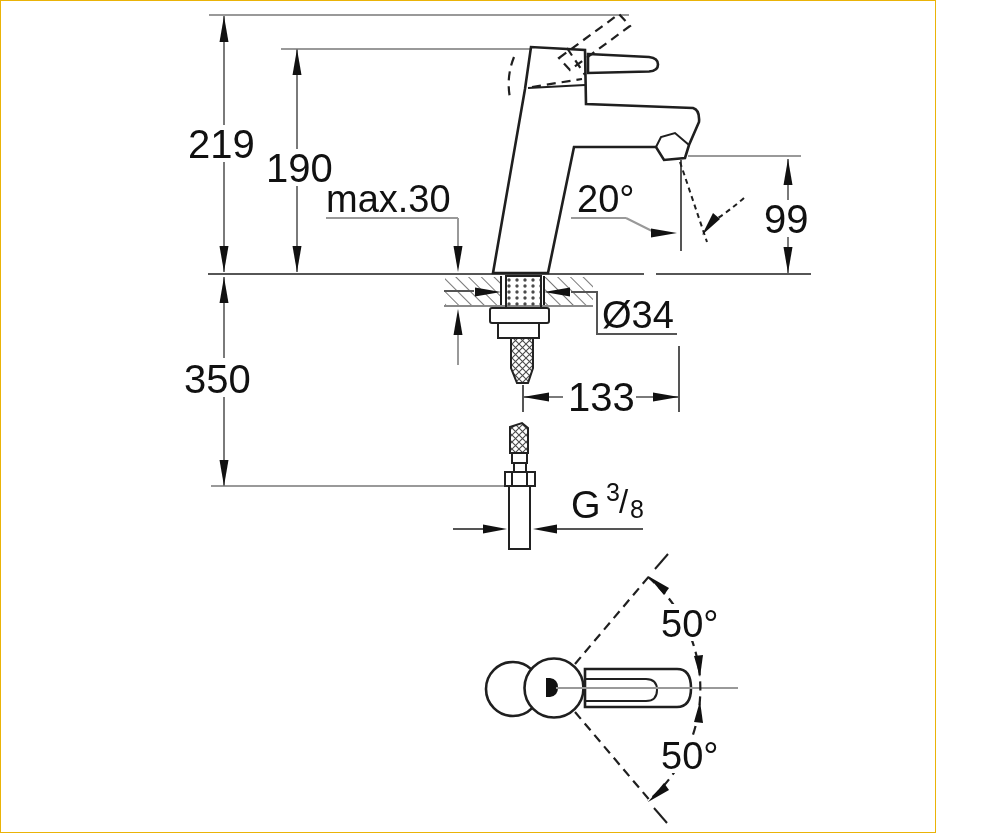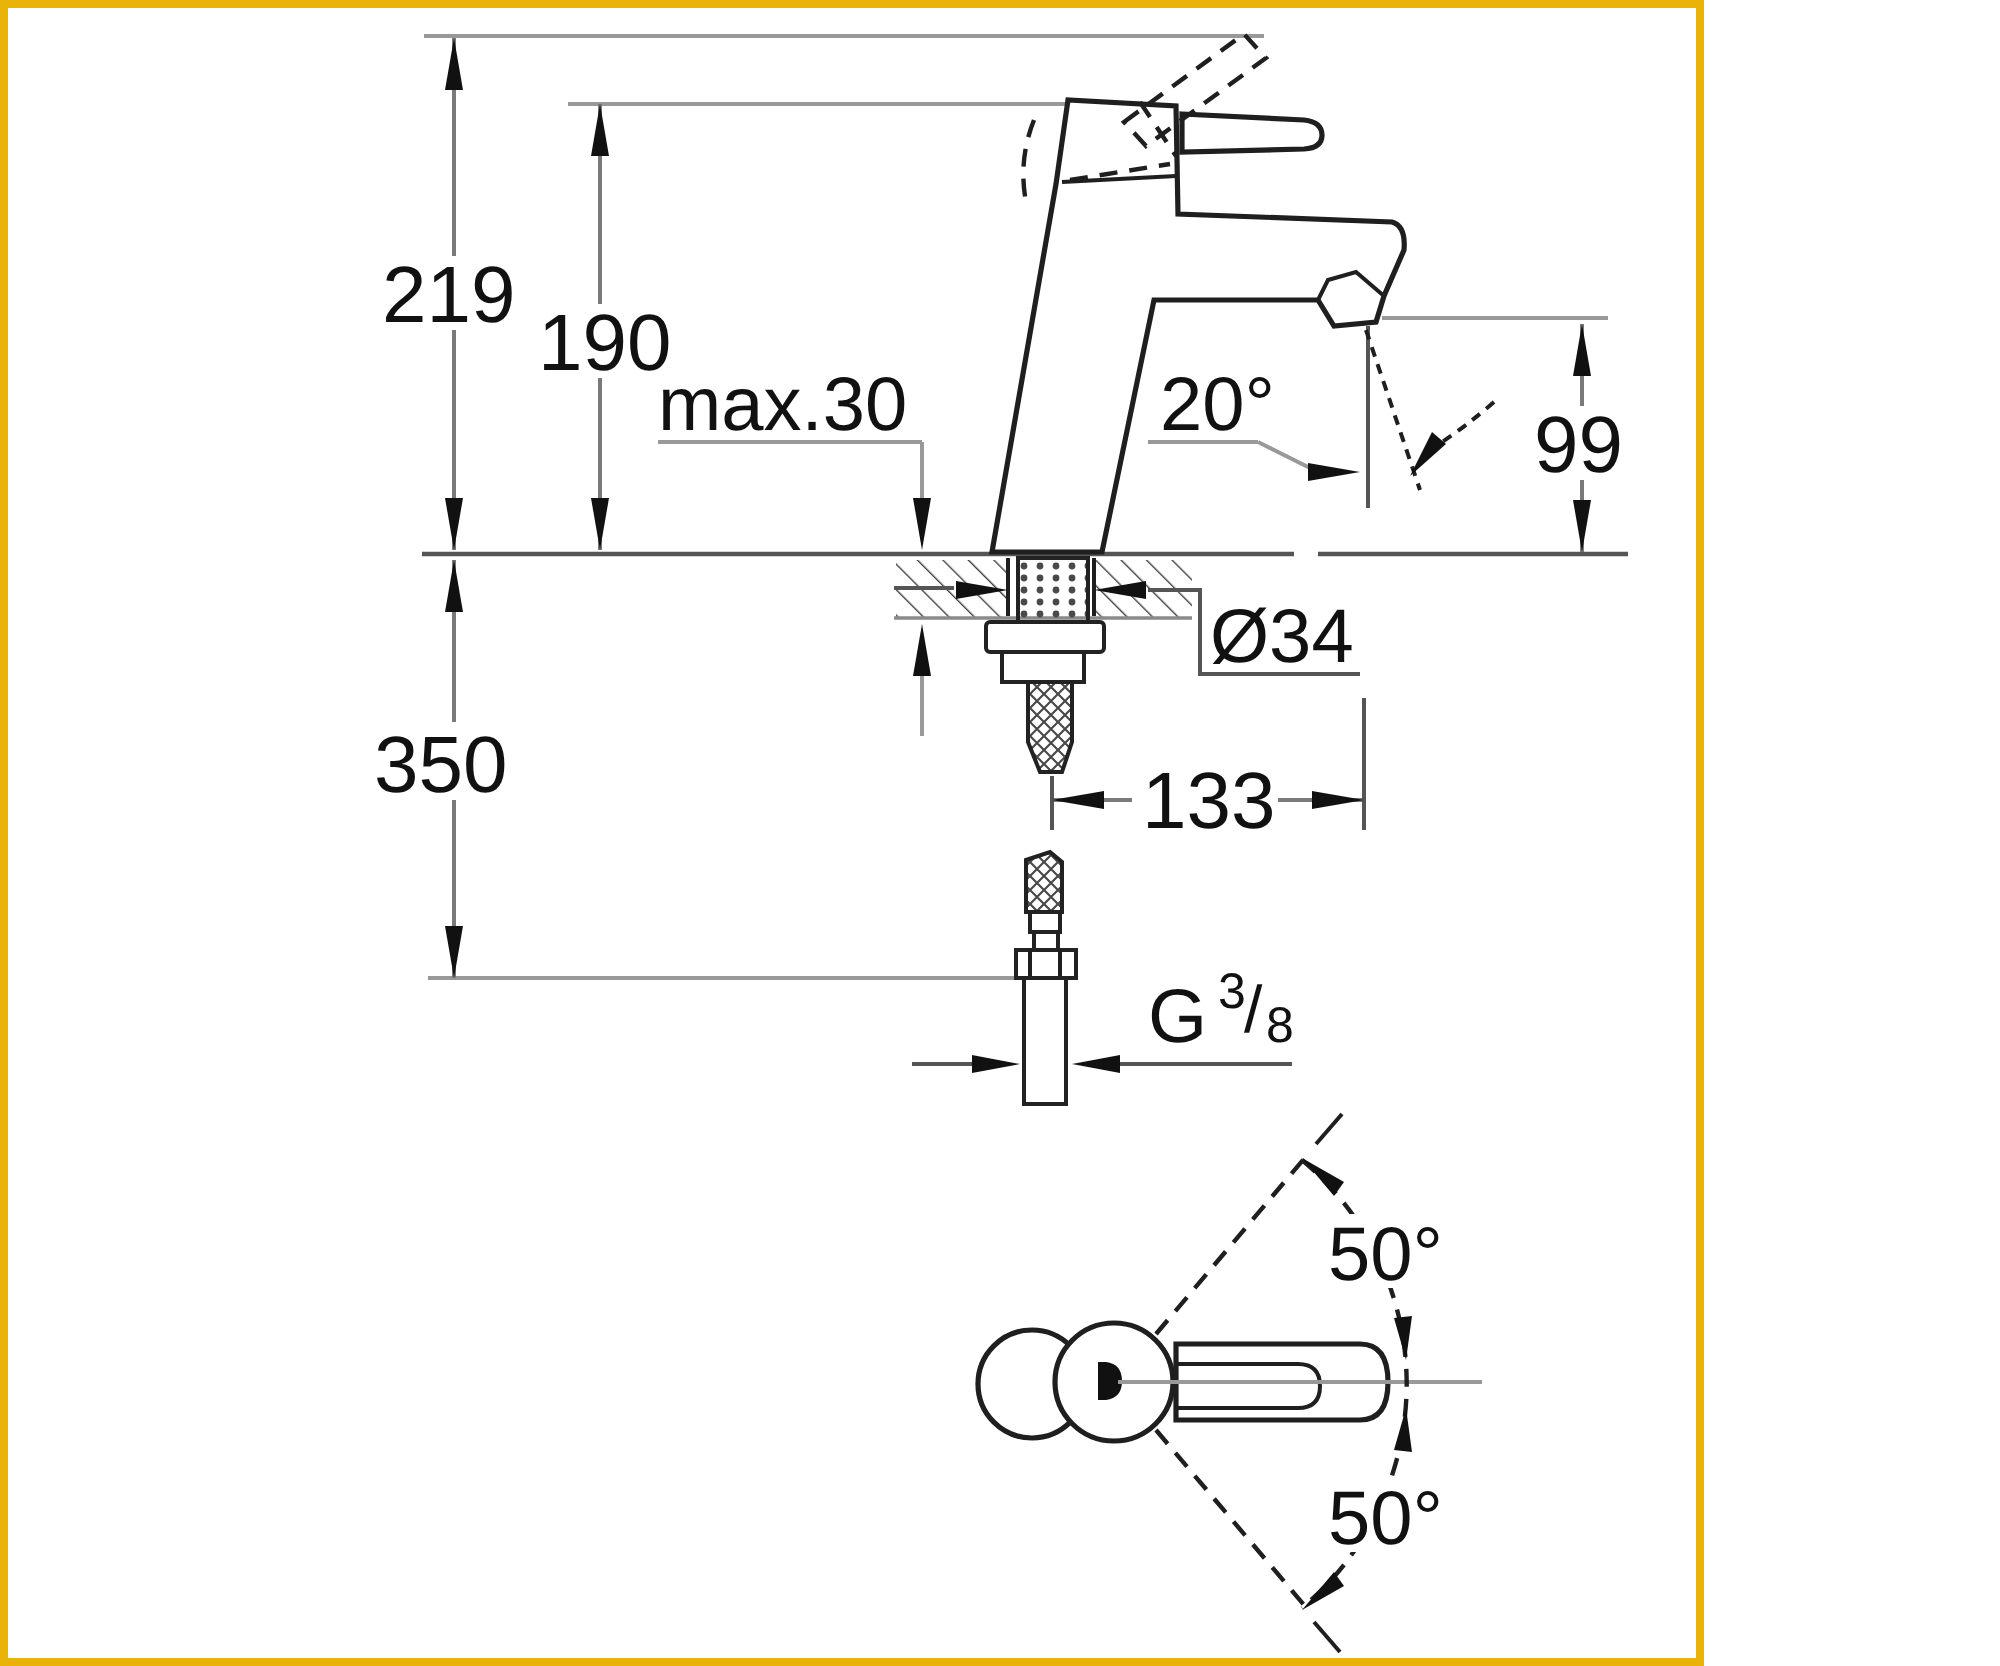--- a/index.html
+++ b/index.html
@@ -1,18 +1,18 @@
 <!DOCTYPE html>
 <html style="--c-background: #ffffff; --c-object-line: #1f1f1f; --c-dimension-line: #7a7a7a; --c-extension-line: #999999; --c-arrow: #111111; --c-text: #111111;"><head>
 <meta charset="utf-8">
 <style>
   html,body{margin:0;padding:0;background:#fff;}
   .stage{
-    position:relative;width:852px;height:833px;background:#ffffff;
-    border:4px solid #eab308;box-sizing:border-box;
+    position:relative;width:936px;height:833px;background:#ffffff;
+    border:1px solid #eab308;box-sizing:border-box;
     font-family:"Liberation Sans","DejaVu Sans",sans-serif;
   }
   svg{display:block;}
   
   .ext   {stroke:var(--c-extension-line,#999);stroke-width:2;fill:none;}
   .deck  {stroke:#565656;stroke-width:2.2;fill:none;}
   .deckb {stroke:#8a8a8a;stroke-width:1.8;fill:none;}
   .dim   {stroke:var(--c-dimension-line,#7a7a7a);stroke-width:2;fill:none;}
   .lead  {stroke:#555;stroke-width:2;fill:none;}
   .obj   {stroke:var(--c-object-line,#1f1f1f);stroke-width:2.6;fill:#fff;}

